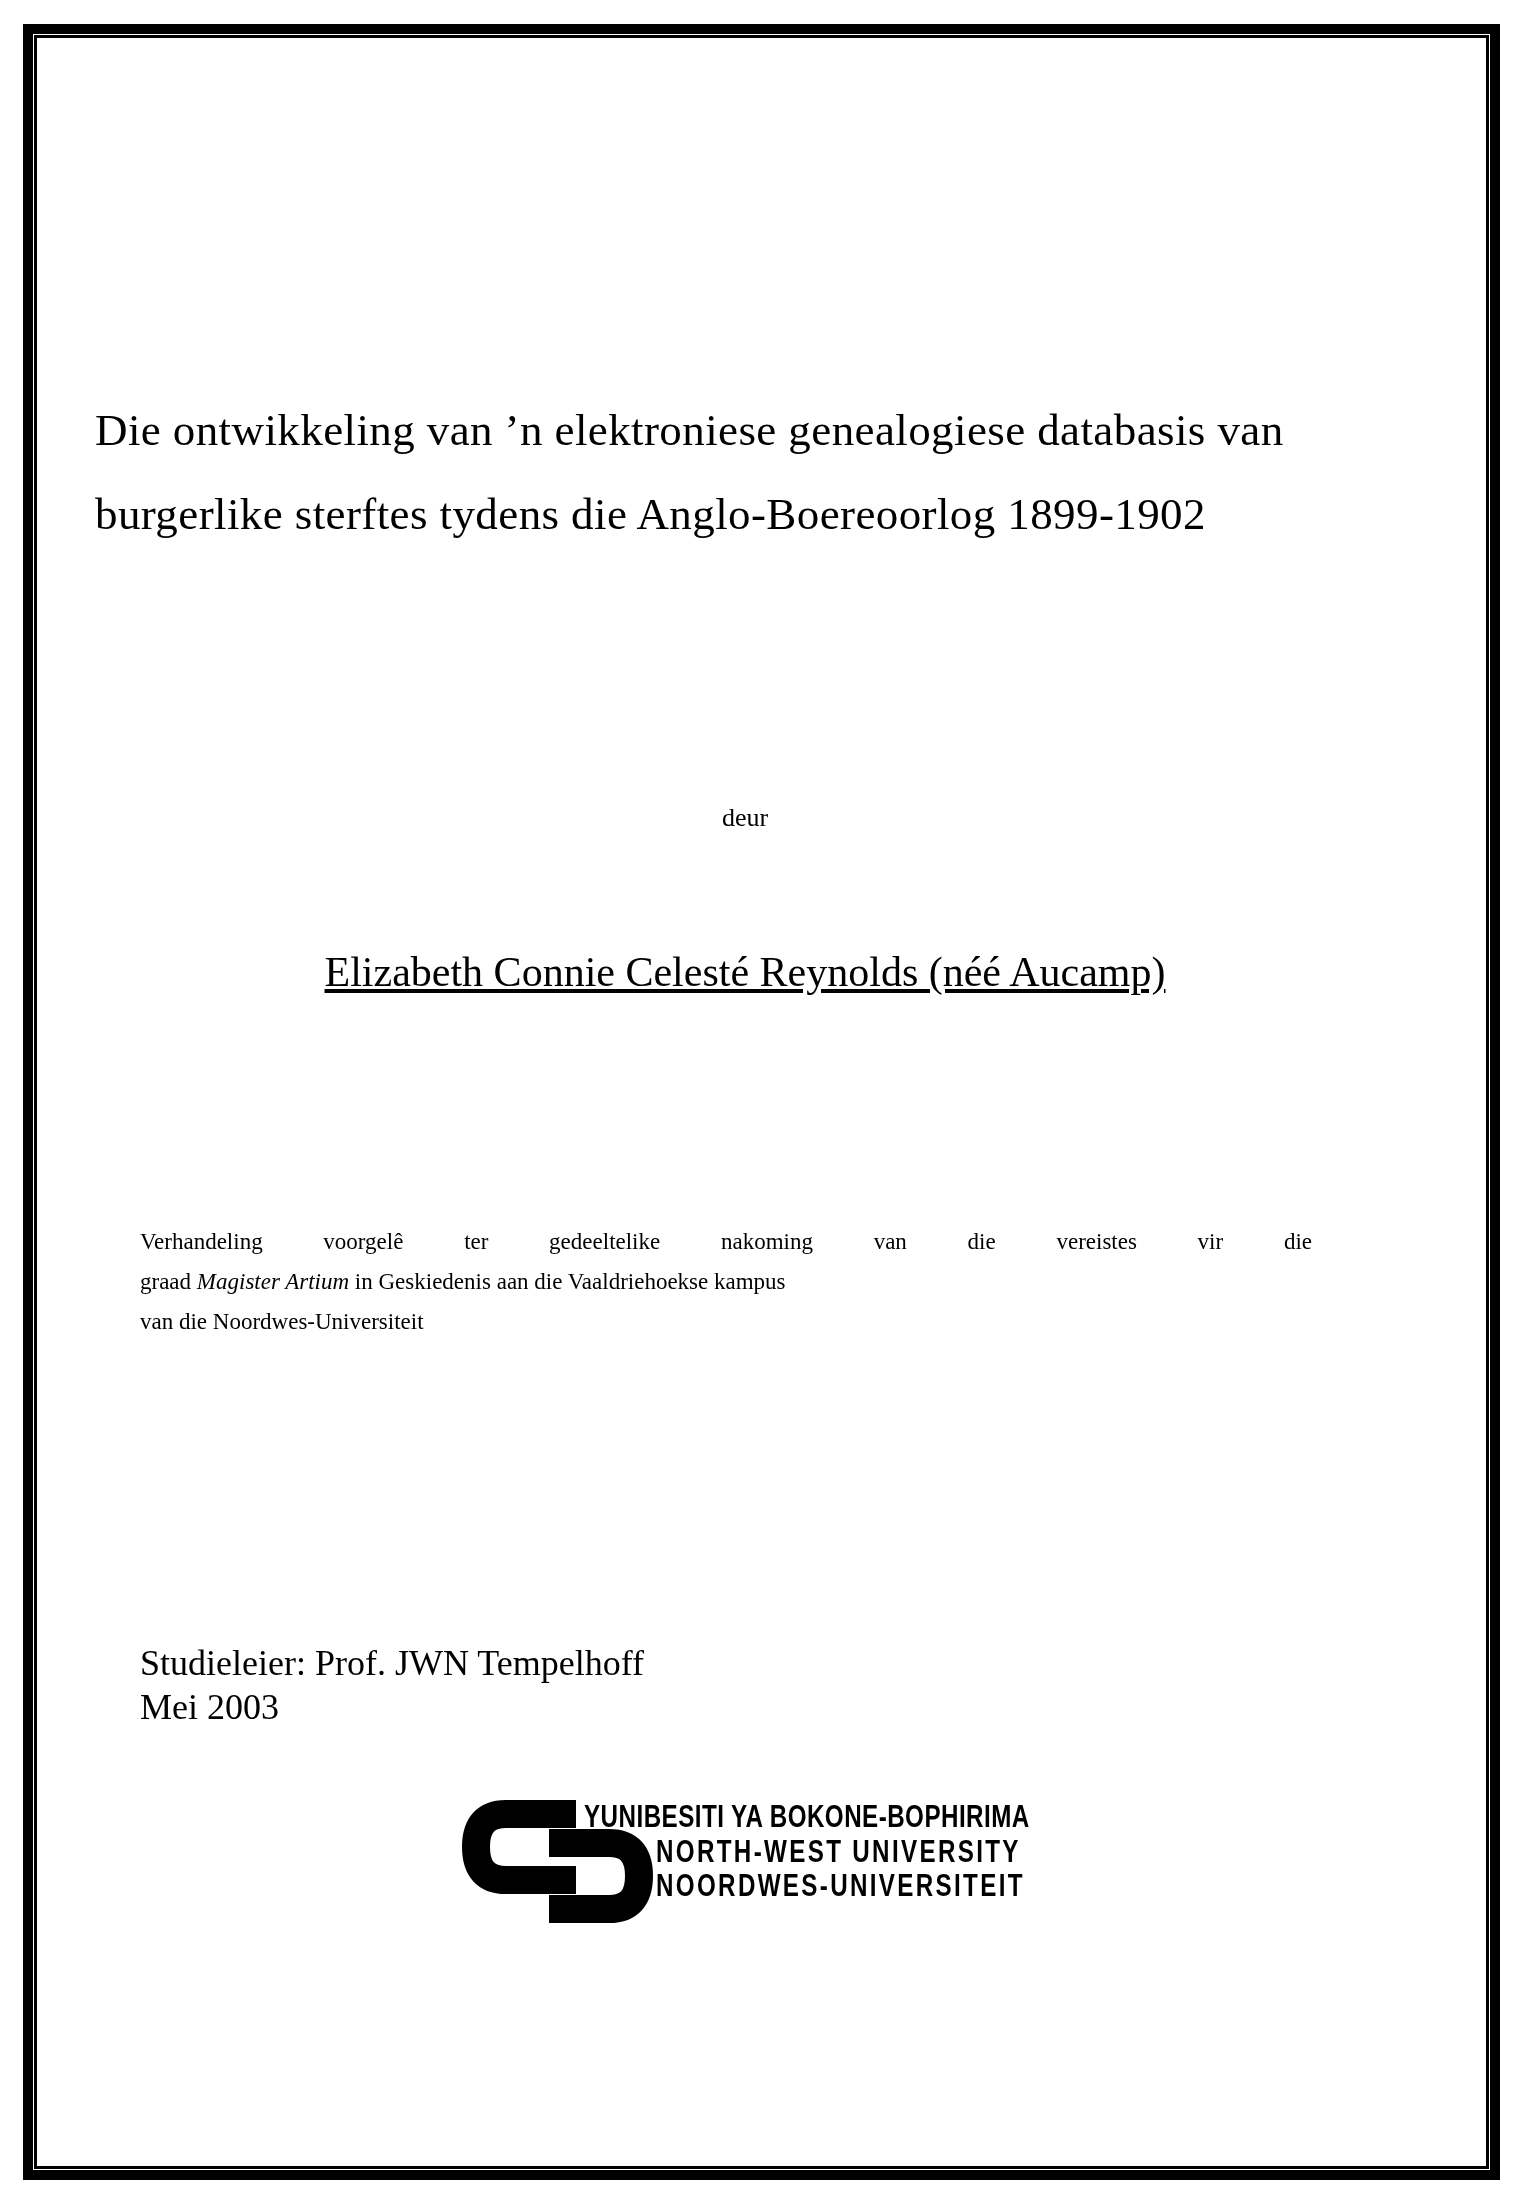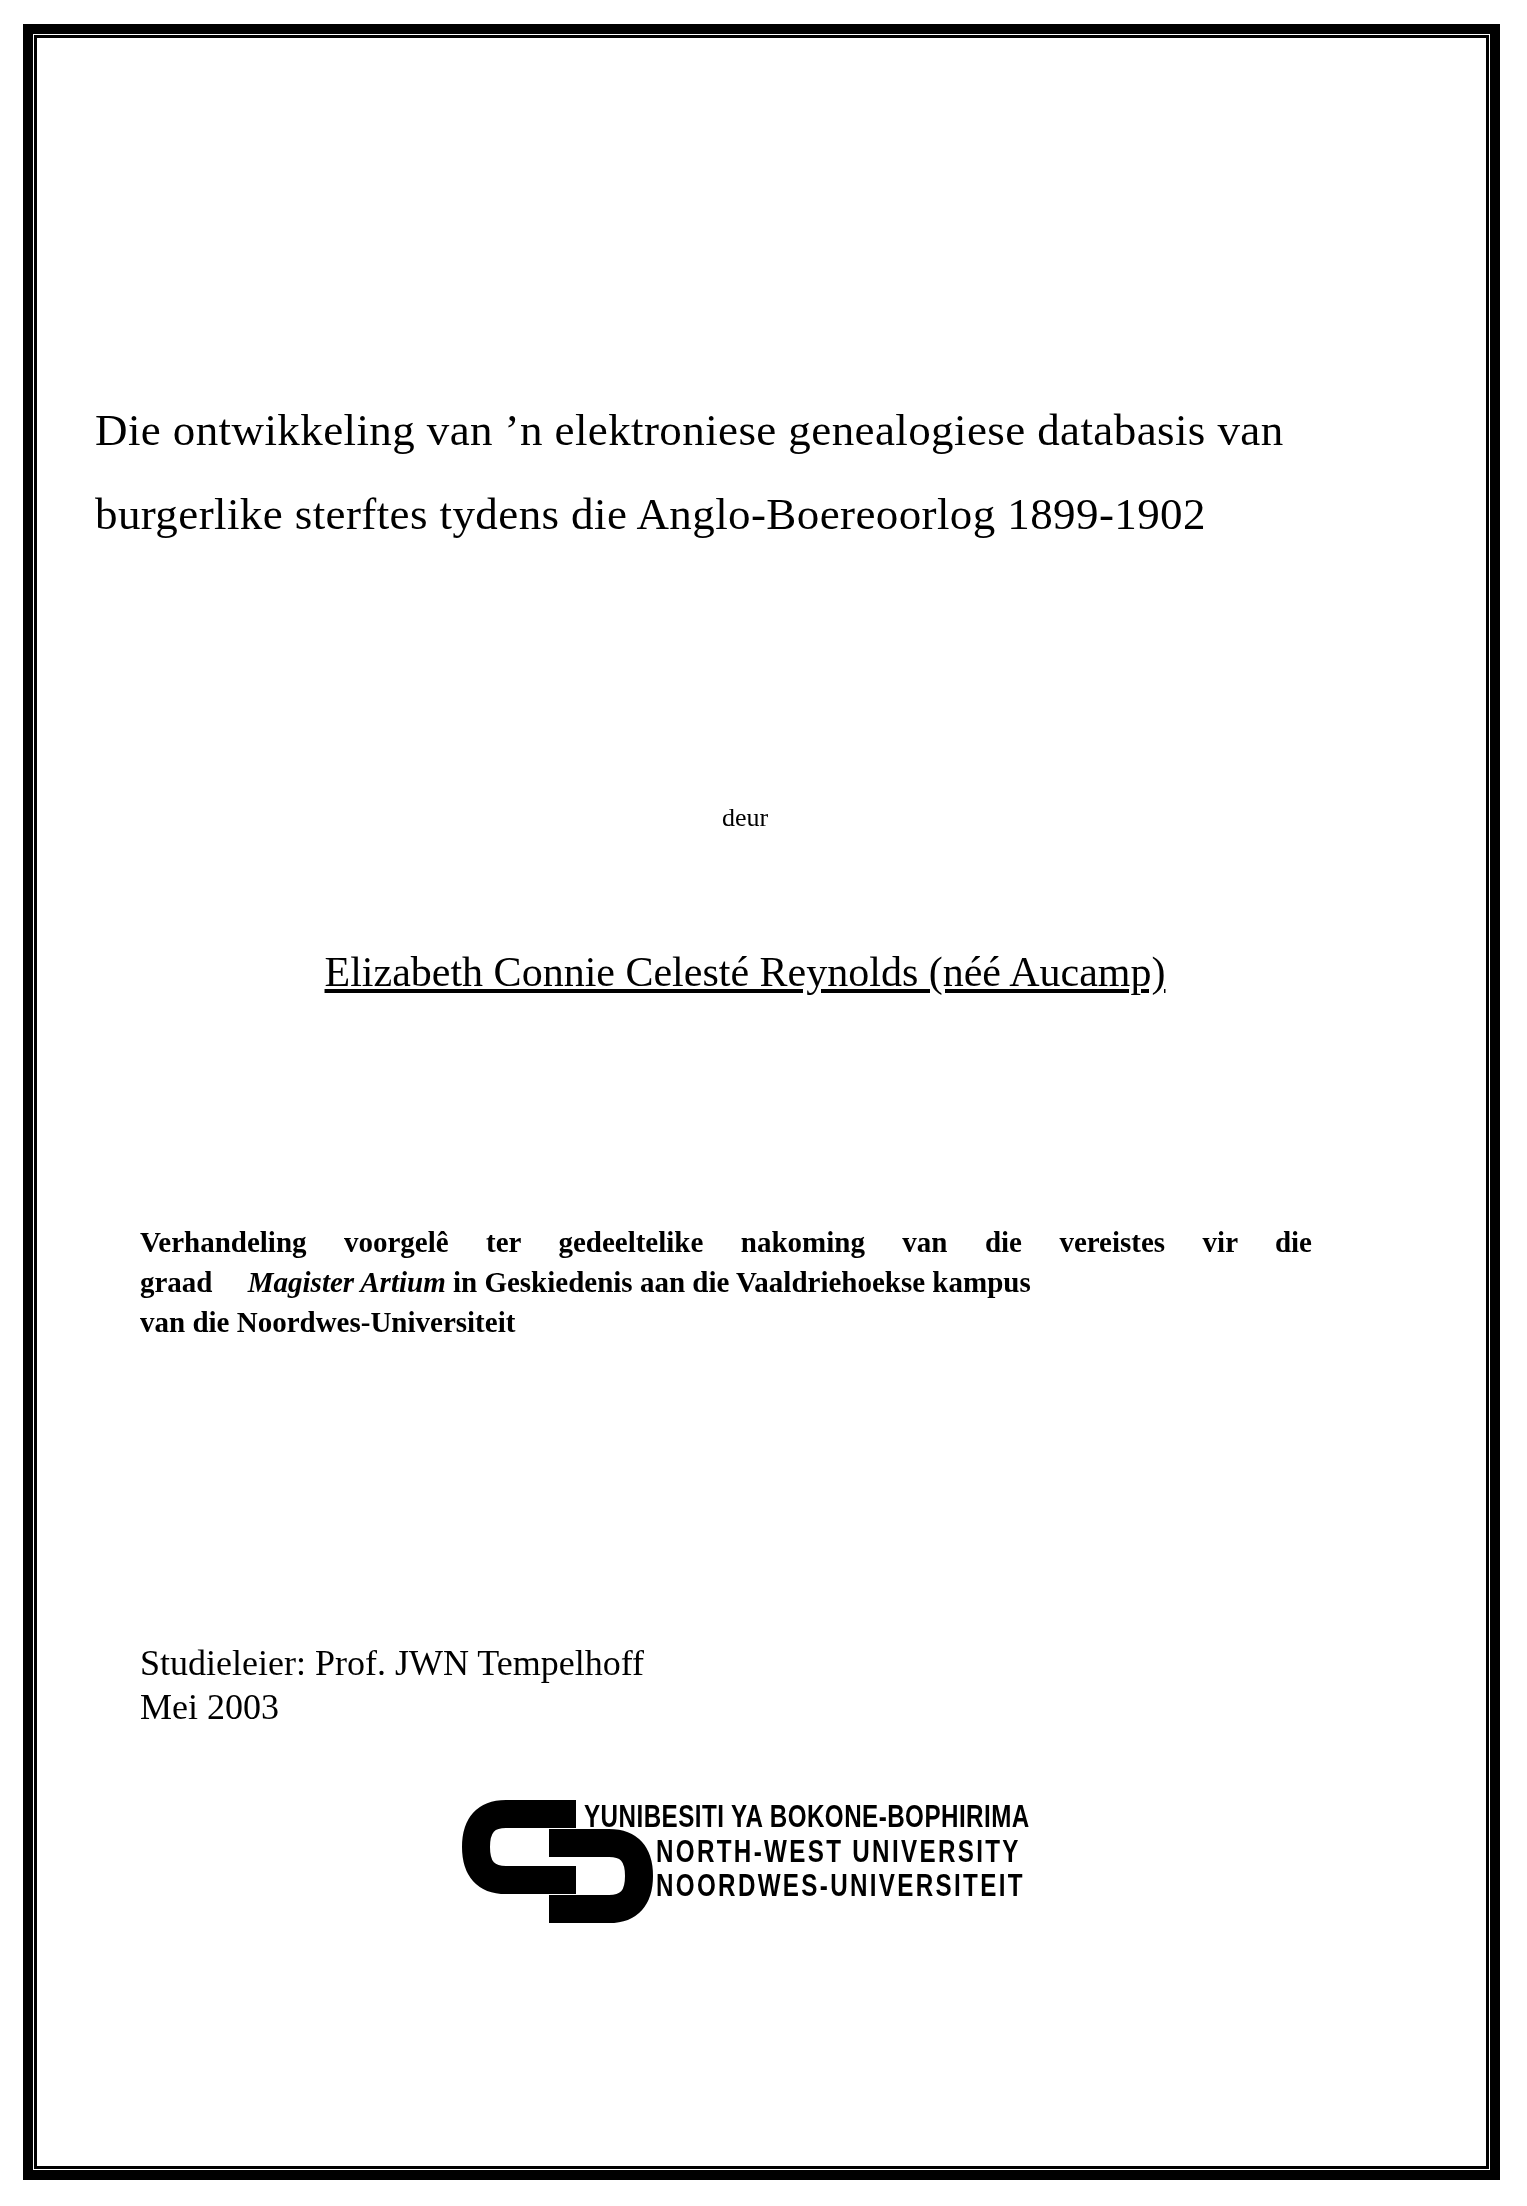--- a/index.html
+++ b/index.html
@@ -62,31 +62,29 @@
     font-size: 42px;
     line-height: 52px;
     text-decoration: underline;
   }
 
   .statement {
     position: absolute;
     left: 140px;
     top: 1222px;
     width: 1172px;
-    font-size: 29px;
+    font-size: 23px;
     line-height: 40px;
-    font-weight: bold;
   }
   .statement .just {
     text-align: justify;
     text-align-last: justify;
   }
   .statement .ital {
     font-style: italic;
-    margin-left: 28px;
   }
 
   .supervisor-block {
     position: absolute;
     left: 140px;
     top: 1641px;
     width: 900px;
     font-size: 36px;
     line-height: 44px;
   }

